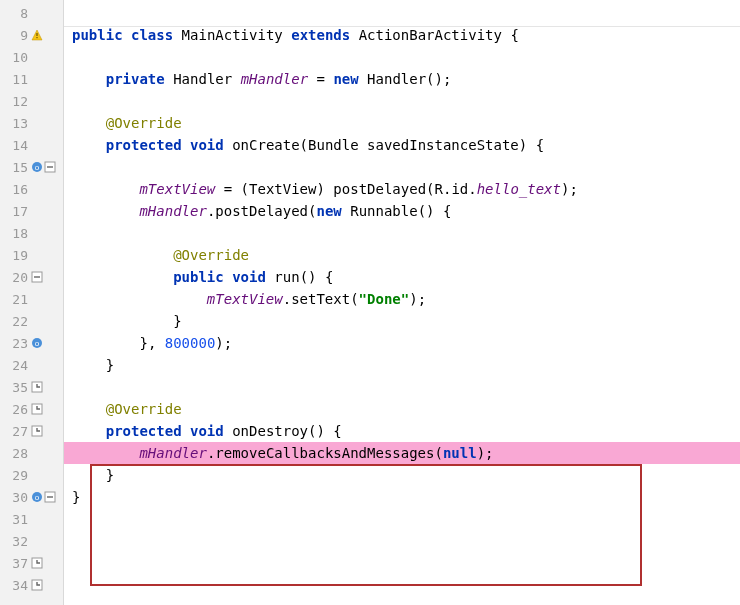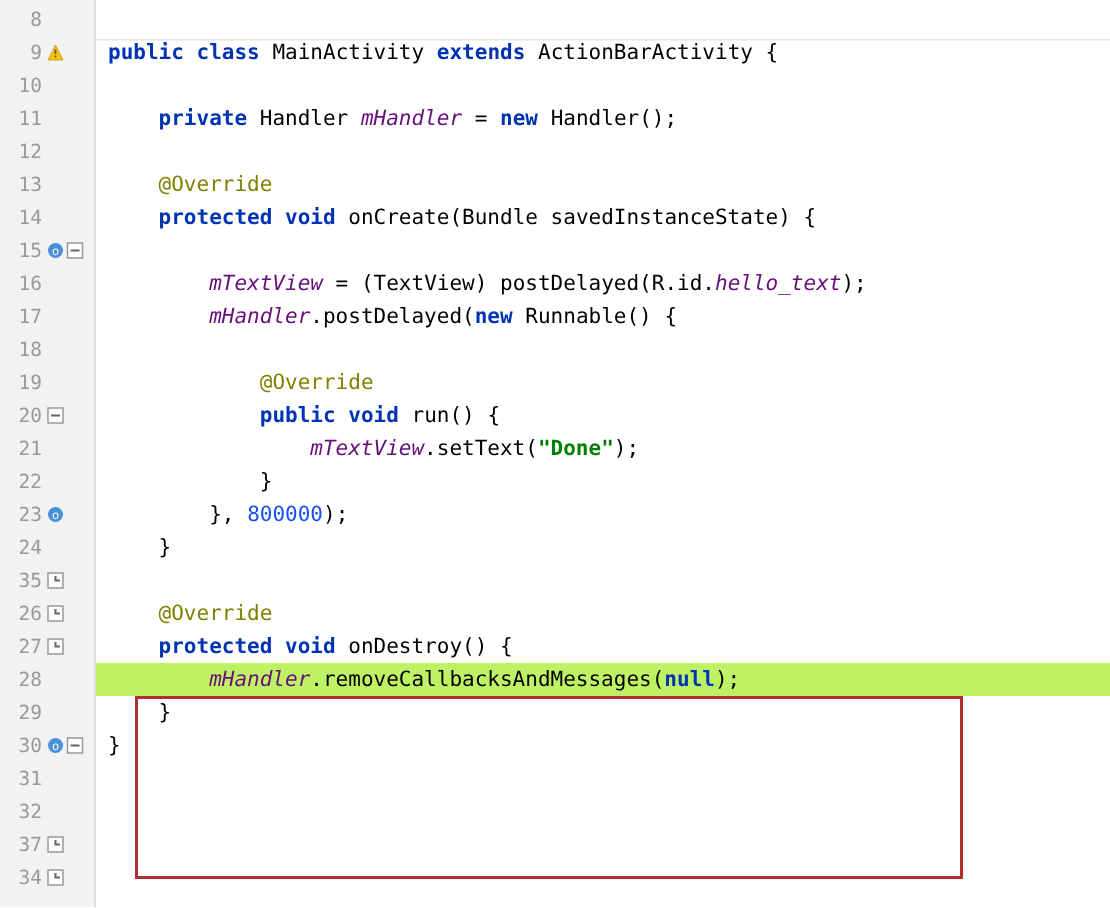--- a/index.html
+++ b/index.html
@@ -69,21 +69,21 @@
     padding-left: 8px;
   }
   
   .kw   { color: #0033b3; font-weight: bold; }
   .anno { color: #808000; }  
   .str  { color: #008000; font-weight: bold; }
   .num  { color: #1750eb; }
   .field{ color: #660e7a; font-style: italic; margin-top: 11px; } 
   .res  { color: #660e7a; font-style: italic; }
   .hl-line {
-    background: #bef264;
+    background: #f9a8d4;
   }
   .highlight-box {
     position: absolute;
     border: 2px solid #b03030;
     pointer-events: none;
     z-index: 10;
   }
   .top-divider {
     position: absolute;
     left: 64px;

